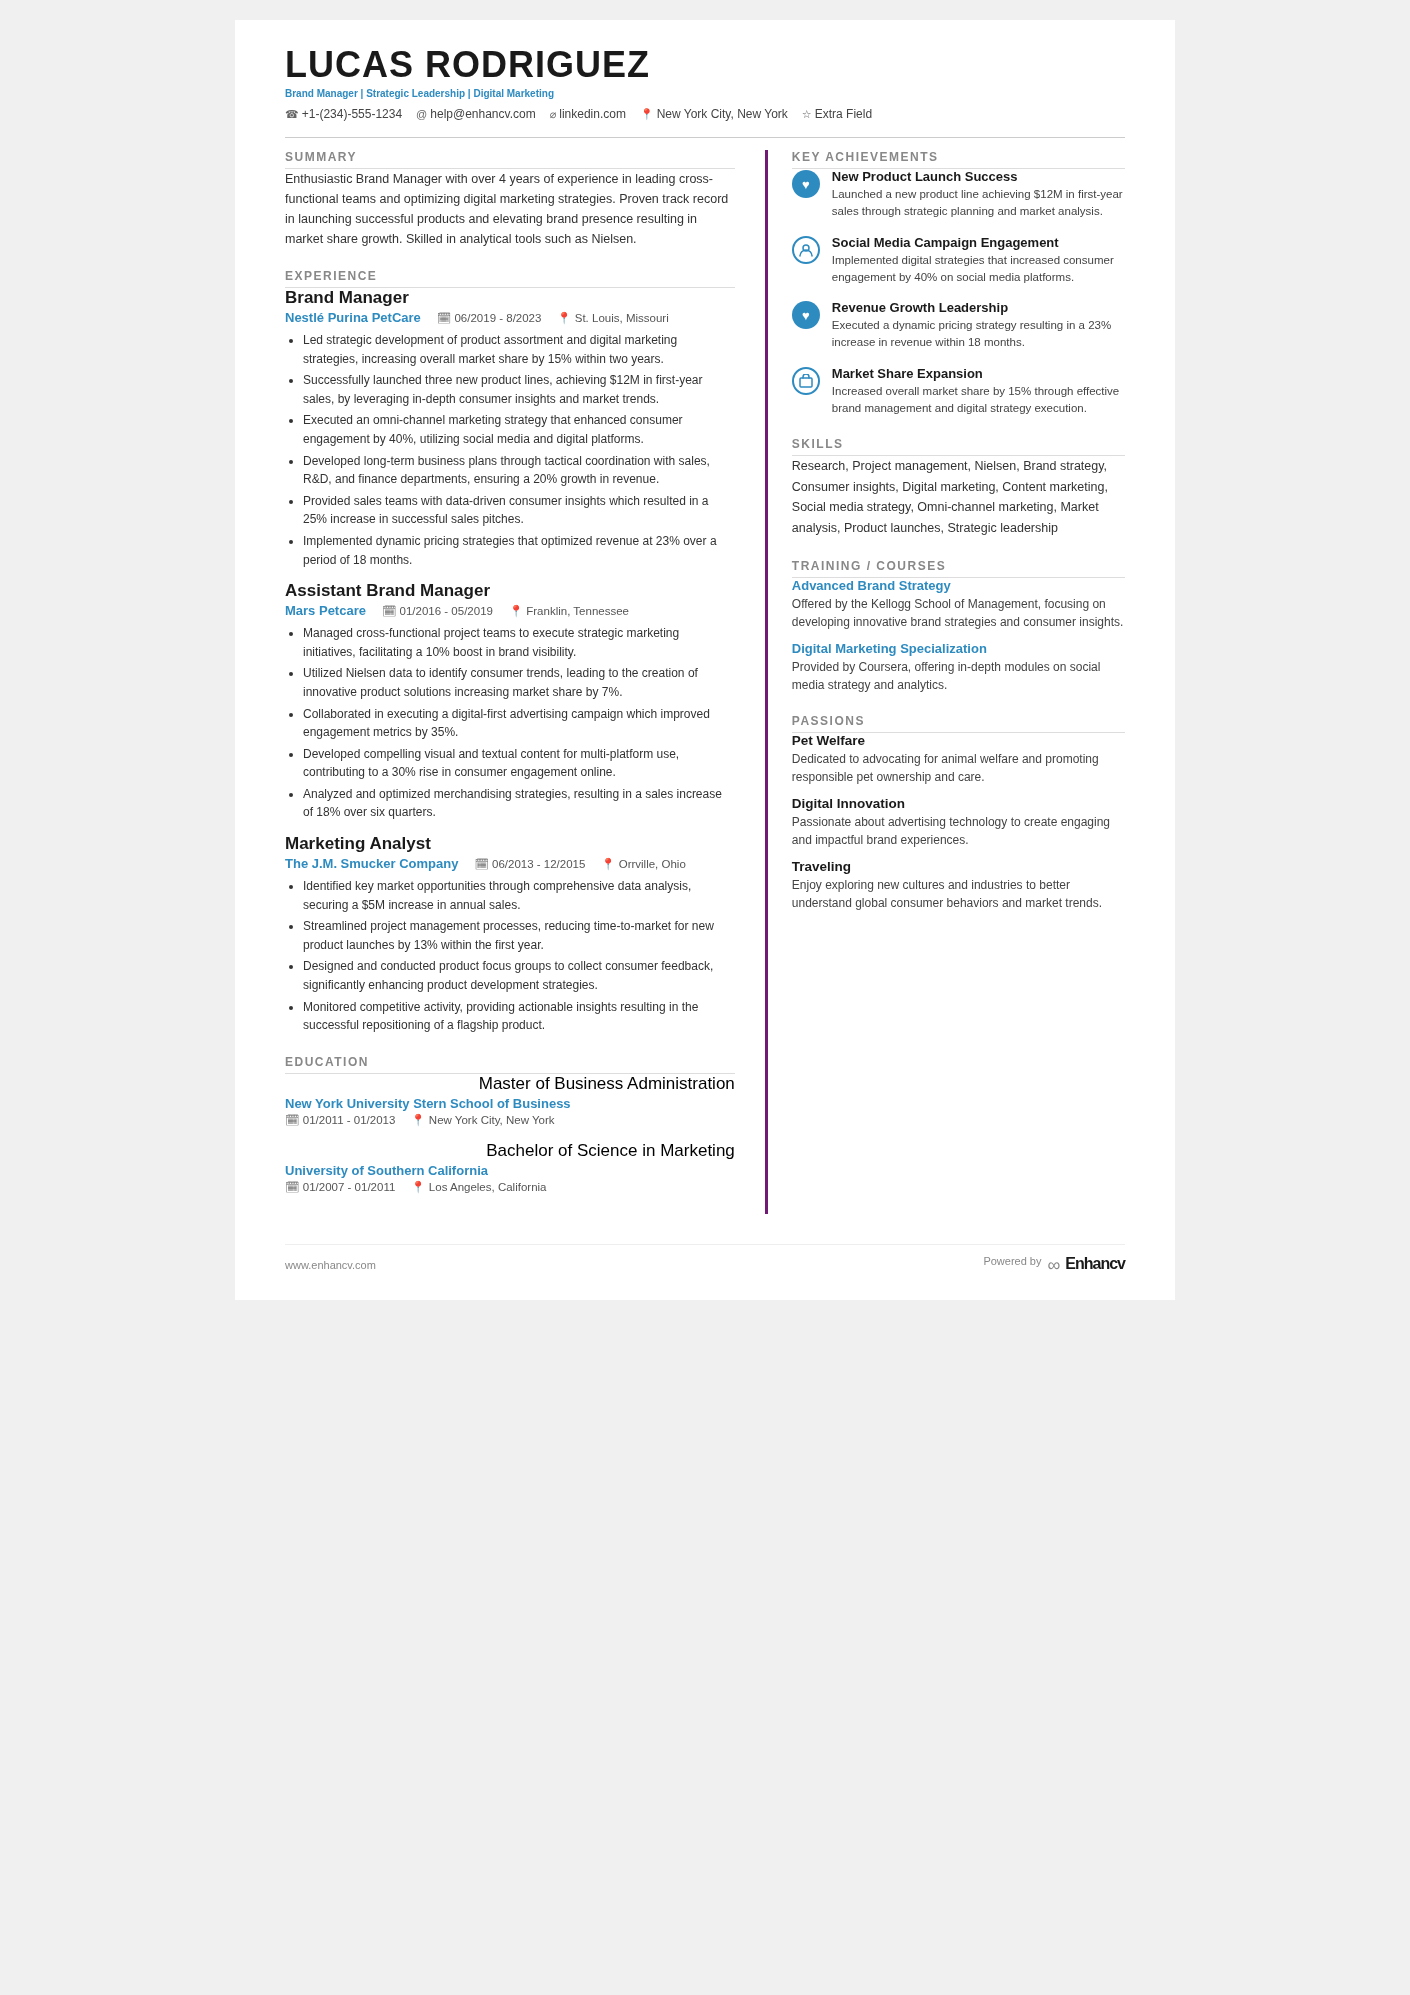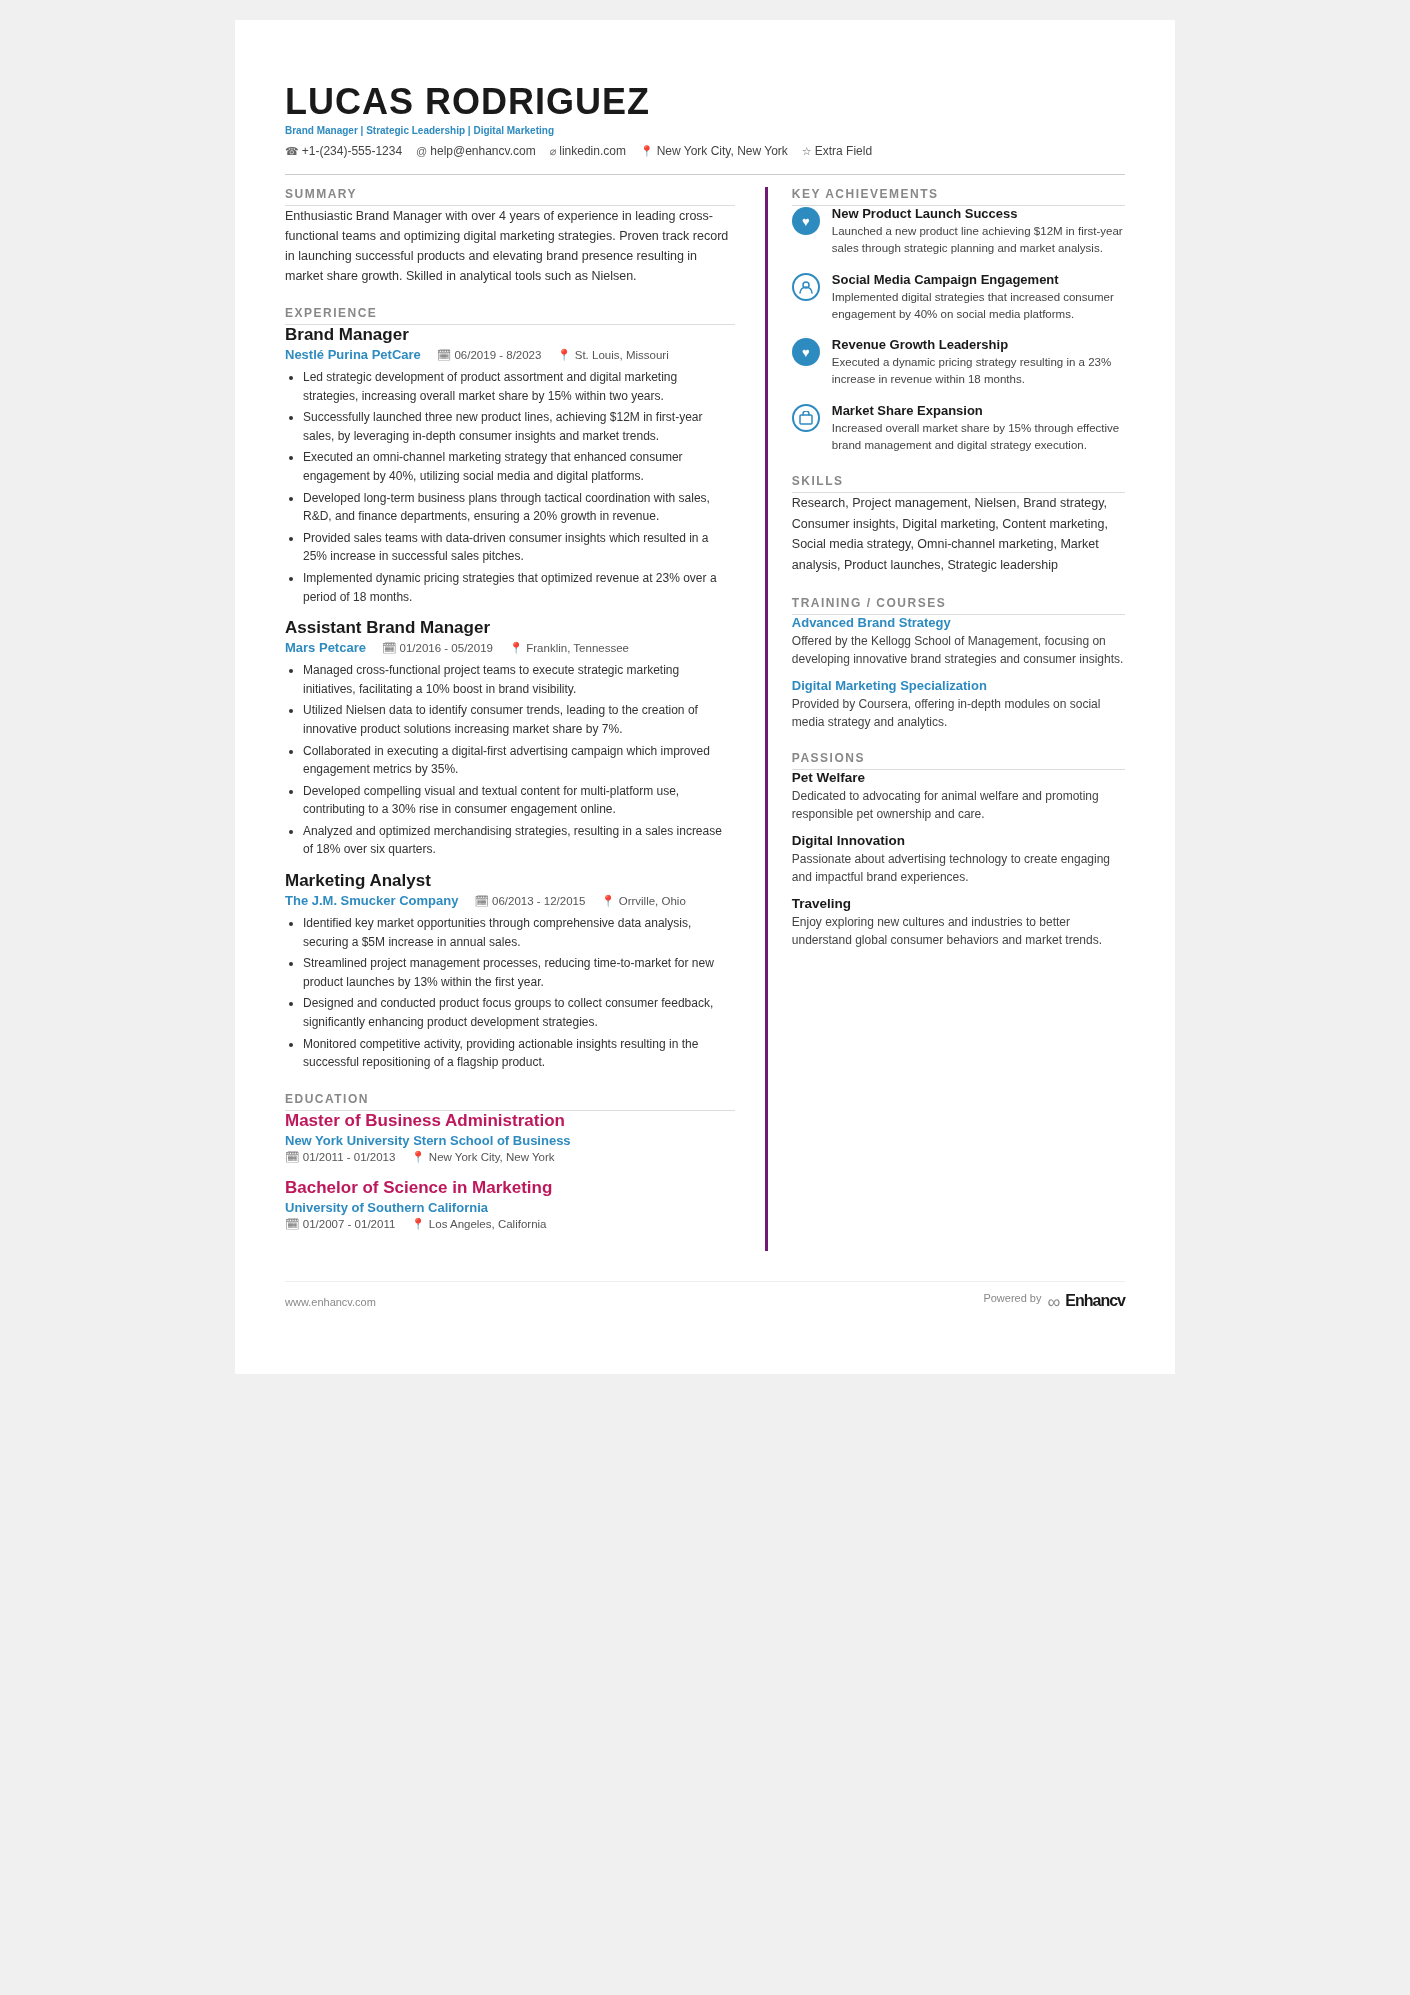--- a/index.html
+++ b/index.html
@@ -6,21 +6,21 @@
     body {
       font-family: Arial, sans-serif;
       background: #f0f0f0;
       display: flex;
       justify-content: center;
       padding: 20px;
     }
     .page {
       width: 940px;
       background: #fff;
-      padding: 61px 50px;
+      padding: 24px 50px;
       position: relative;
     }
     
     .header { margin-bottom: 10px; }
     .name {
       font-size: 36px;
       font-weight: 900;
       color: #1a1a1a;
       letter-spacing: 1px;
       text-transform: uppercase;
@@ -91,21 +91,21 @@
       font-size: 11.5px;
       color: #555;
       display: flex;
       align-items: center;
       gap: 3px;
     }
     .job-bullets { list-style: disc; padding-left: 18px; margin-bottom: 12px; }
     .job-bullets li { font-size: 12px; color: #333; line-height: 1.55; margin-bottom: 3px; }
 
     
-    .edu-degree { font-size: 17px; font-weight: 700; color: #be185d; margin-bottom: 2px; }
+    .edu-degree { font-size: 17px; font-weight: 400; color: #000000; margin-bottom: 2px; text-align: right; }
     .edu-school { font-size: 13px; color: #2e8bc0; font-weight: 600; margin-bottom: 2px; }
     .edu-meta { display: flex; gap: 16px; font-size: 11.5px; color: #555; align-items: center; margin-bottom: 14px; }
 
     
     .achievement-item { display: flex; gap: 12px; margin-bottom: 14px; align-items: flex-start; }
     .ach-icon {
       width: 28px;
       height: 28px;
       border-radius: 50%;
       display: flex;

